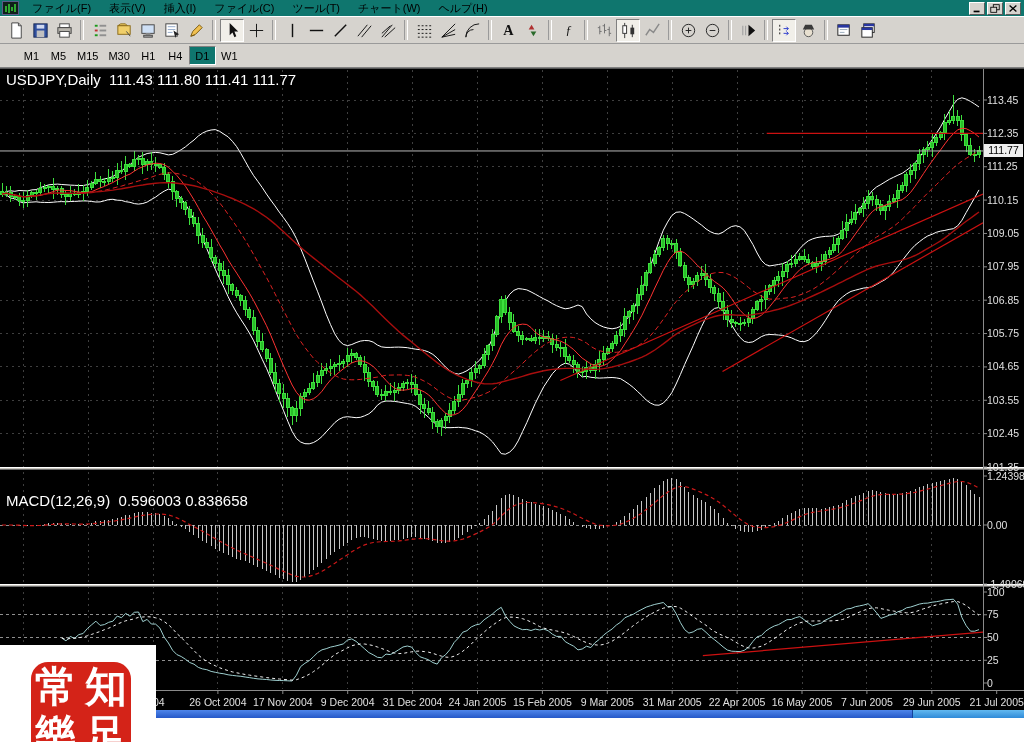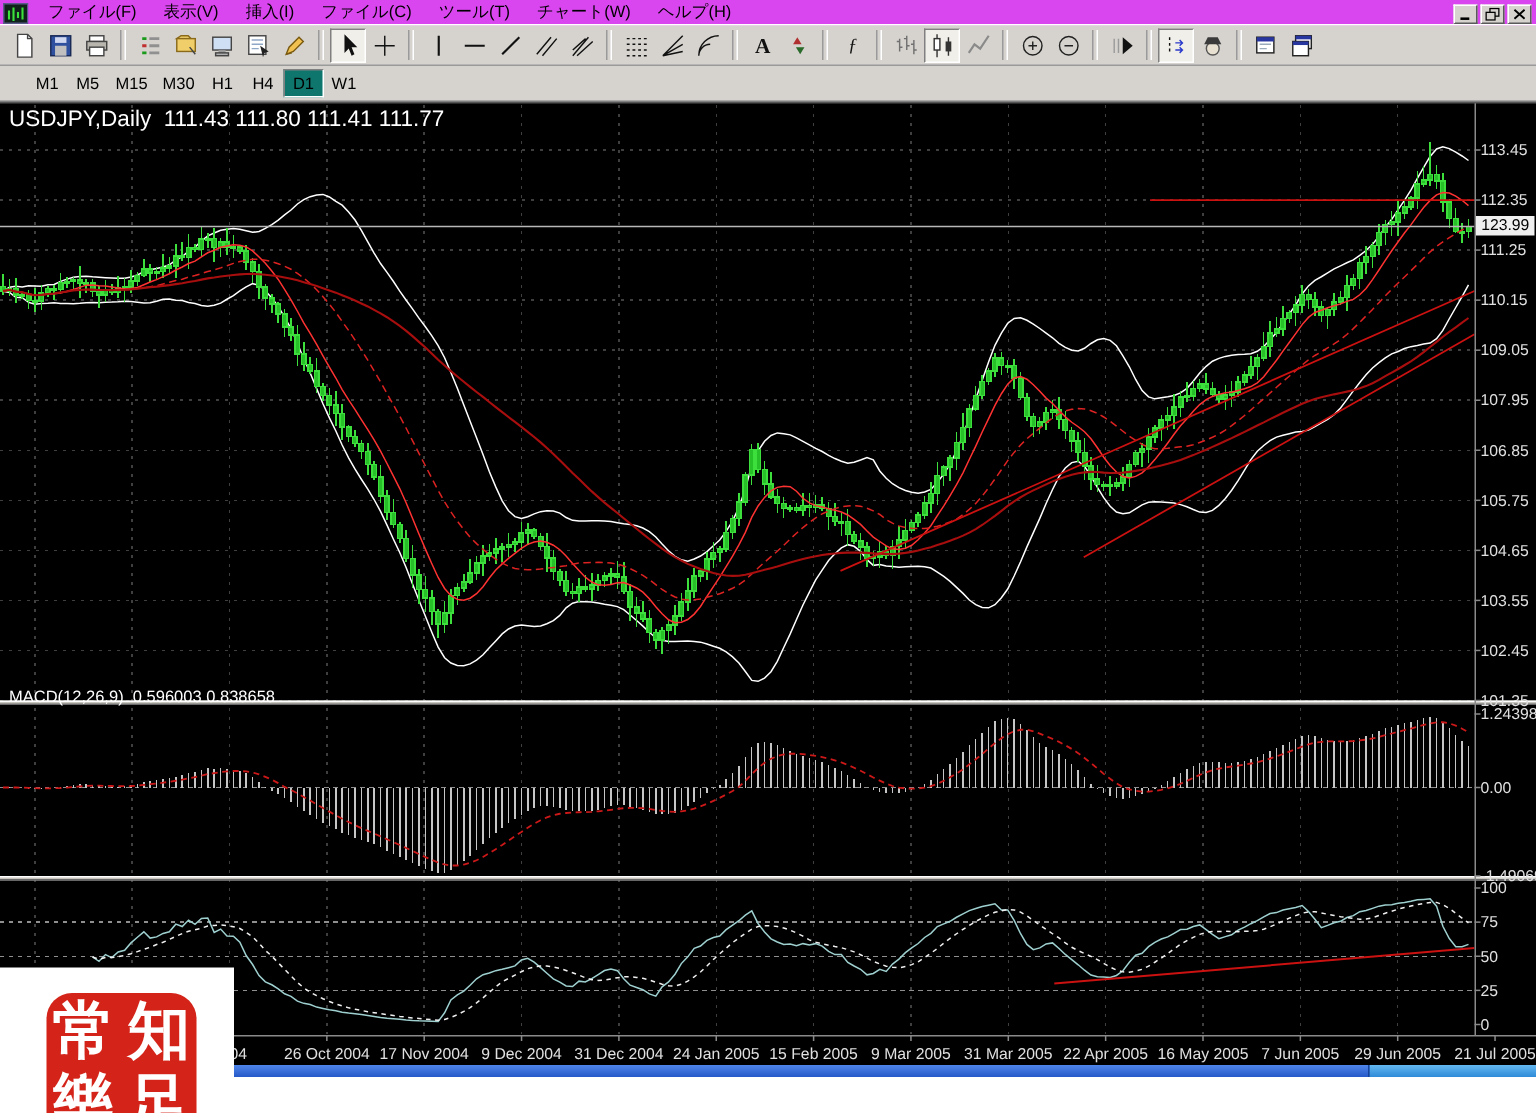--- a/index.html
+++ b/index.html
@@ -1,20 +1,20 @@
 <!DOCTYPE html>
 <html><head>
 <meta charset="utf-8">
 <style>
   html,body{margin:0;padding:0}
   body{width:1024px;height:742px;position:relative;overflow:hidden;background:#fff;
        font-family:"Liberation Sans",sans-serif;-webkit-font-smoothing:none}
   
-  #menubar{position:absolute;top:0;left:0;width:1024px;height:17px;background:#d946ef;
-           display:flex;align-items:flex-end;border-bottom:1px solid #ffffff;box-sizing:border-box}
+  #menubar{position:absolute;top:0;left:0;width:1024px;height:17px;background:#0f766e;
+           display:flex;align-items:center;border-bottom:1px solid #ffffff;box-sizing:border-box}
   #menu-chart-icon{width:17px;height:14px;margin:0 4px 0 2px;flex:0 0 auto}
   .menu-item{font-size:11px;color:#000;padding:1px 9px;cursor:default;white-space:nowrap}
   #win-controls{margin-left:auto;display:flex;gap:2px;padding-right:3px}
   .wbtn{width:16px;height:13px;background:#d6d3ce;border:1px solid;border-color:#fff #5a5a5a #5a5a5a #fff;
         display:flex;align-items:center;justify-content:center;padding:0}
   #toolbar{position:absolute;top:17px;left:0;width:1024px;height:27px;background:#d6d3ce;
            display:flex;align-items:center;border-bottom:1px solid #9a9a9a;box-sizing:border-box;padding-left:4px}
   .tbtn{width:24px;height:23px;background:transparent;border:1px solid transparent;padding:1px;
         display:flex;align-items:center;justify-content:center}
   .tbtn.pressed{background:#f1efe9;border-color:#808080 #ffffff #ffffff #808080}
@@ -22,21 +22,21 @@
   #tfbar{position:absolute;top:44px;left:0;width:1024px;height:24px;background:#d6d3ce;
          display:flex;align-items:center;border-bottom:1px solid #808080;box-sizing:border-box;padding-left:18px}
   .tfbtn{min-width:27px;height:19px;background:transparent;border:1px solid transparent;
          font-size:11px;font-family:"Liberation Sans",sans-serif;color:#000;padding:0 4px}
   .tfbtn.active{background:#0f766e;border-color:#808080 #ffffff #ffffff #808080}
   
   #chart-area{position:absolute;top:68px;left:0;width:1024px;height:642px;background:#000}
   #chart-svg{position:absolute;top:0;left:0}
   #chart-svg text{font-family:"Liberation Sans",sans-serif}
   #symbol-label{position:absolute;top:3px;left:6px;color:#fff;font-size:15px;white-space:pre}
-  #macd-label{position:absolute;top:391px;left:6px;color:#fff;font-size:11px;white-space:pre}
+  #macd-label{position:absolute;top:424px;left:6px;color:#fff;font-size:15px;white-space:pre}
   #price-tag{position:absolute;top:76px;left:984px;width:39px;height:13px;background:#efefef;color:#000;
              font-size:10.5px;text-align:center;line-height:13px}
   
   #stamp{position:absolute;top:577px;left:0;width:156px;height:133px;background:#fff;z-index:5}
   #seal{position:absolute;left:31px;top:17px;width:100px;height:99px;background:#d42318;border-radius:17px;
         display:grid;grid-template-columns:1fr 1fr;grid-template-rows:1fr 1fr}
   .seal-char{color:#fff;font-size:42px;font-weight:bold;display:flex;align-items:center;justify-content:center;
              font-family:"DejaVu Serif",serif;line-height:1}
   
   #taskbar{position:absolute;top:710px;left:0;width:1024px;height:8px;background:#2a66d8;overflow:hidden}
@@ -1118,21 +1118,21 @@
       <text x="802" y="638" text-anchor="middle" fill="#e0e0e0" font-size="10.5">16 May 2005</text>
       <line x1="866.9000000000001" y1="622" x2="866.9000000000001" y2="626" stroke="#8a8a8a"></line>
       <text x="866.9000000000001" y="638" text-anchor="middle" fill="#e0e0e0" font-size="10.5">7 Jun 2005</text>
       <line x1="931.8000000000001" y1="622" x2="931.8000000000001" y2="626" stroke="#8a8a8a"></line>
       <text x="931.8000000000001" y="638" text-anchor="middle" fill="#e0e0e0" font-size="10.5">29 Jun 2005</text>
       <line x1="996.7" y1="622" x2="996.7" y2="626" stroke="#8a8a8a"></line>
       <text x="996.7" y="638" text-anchor="middle" fill="#e0e0e0" font-size="10.5">21 Jul 2005</text>
     </svg>
   <div id="symbol-label">USDJPY,Daily  111.43 111.80 111.41 111.77</div>
   <div id="macd-label">MACD(12,26,9)  0.596003 0.838658</div>
-  <div id="price-tag" style="top: 76.4554px;">123.99</div>
+  <div id="price-tag" style="top: 76.4554px;">111.77</div>
   <div id="stamp">
     <div id="seal">
         <span class="seal-char">常</span>
         <span class="seal-char">知</span>
         <span class="seal-char">樂</span>
         <span class="seal-char">足</span>
       </div>
   </div>
 </div>
 

